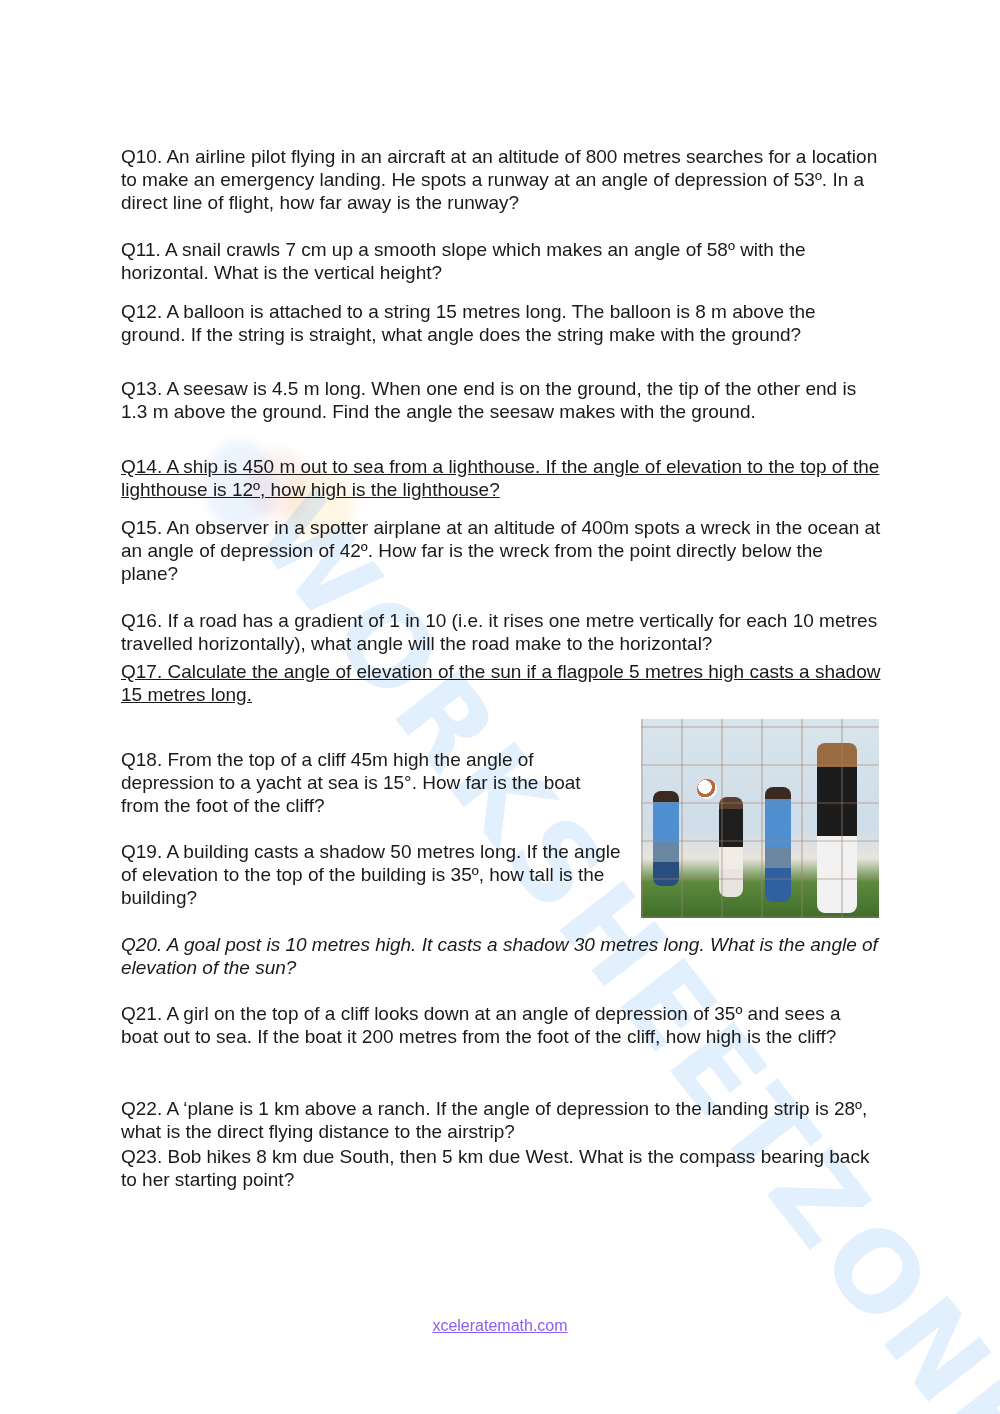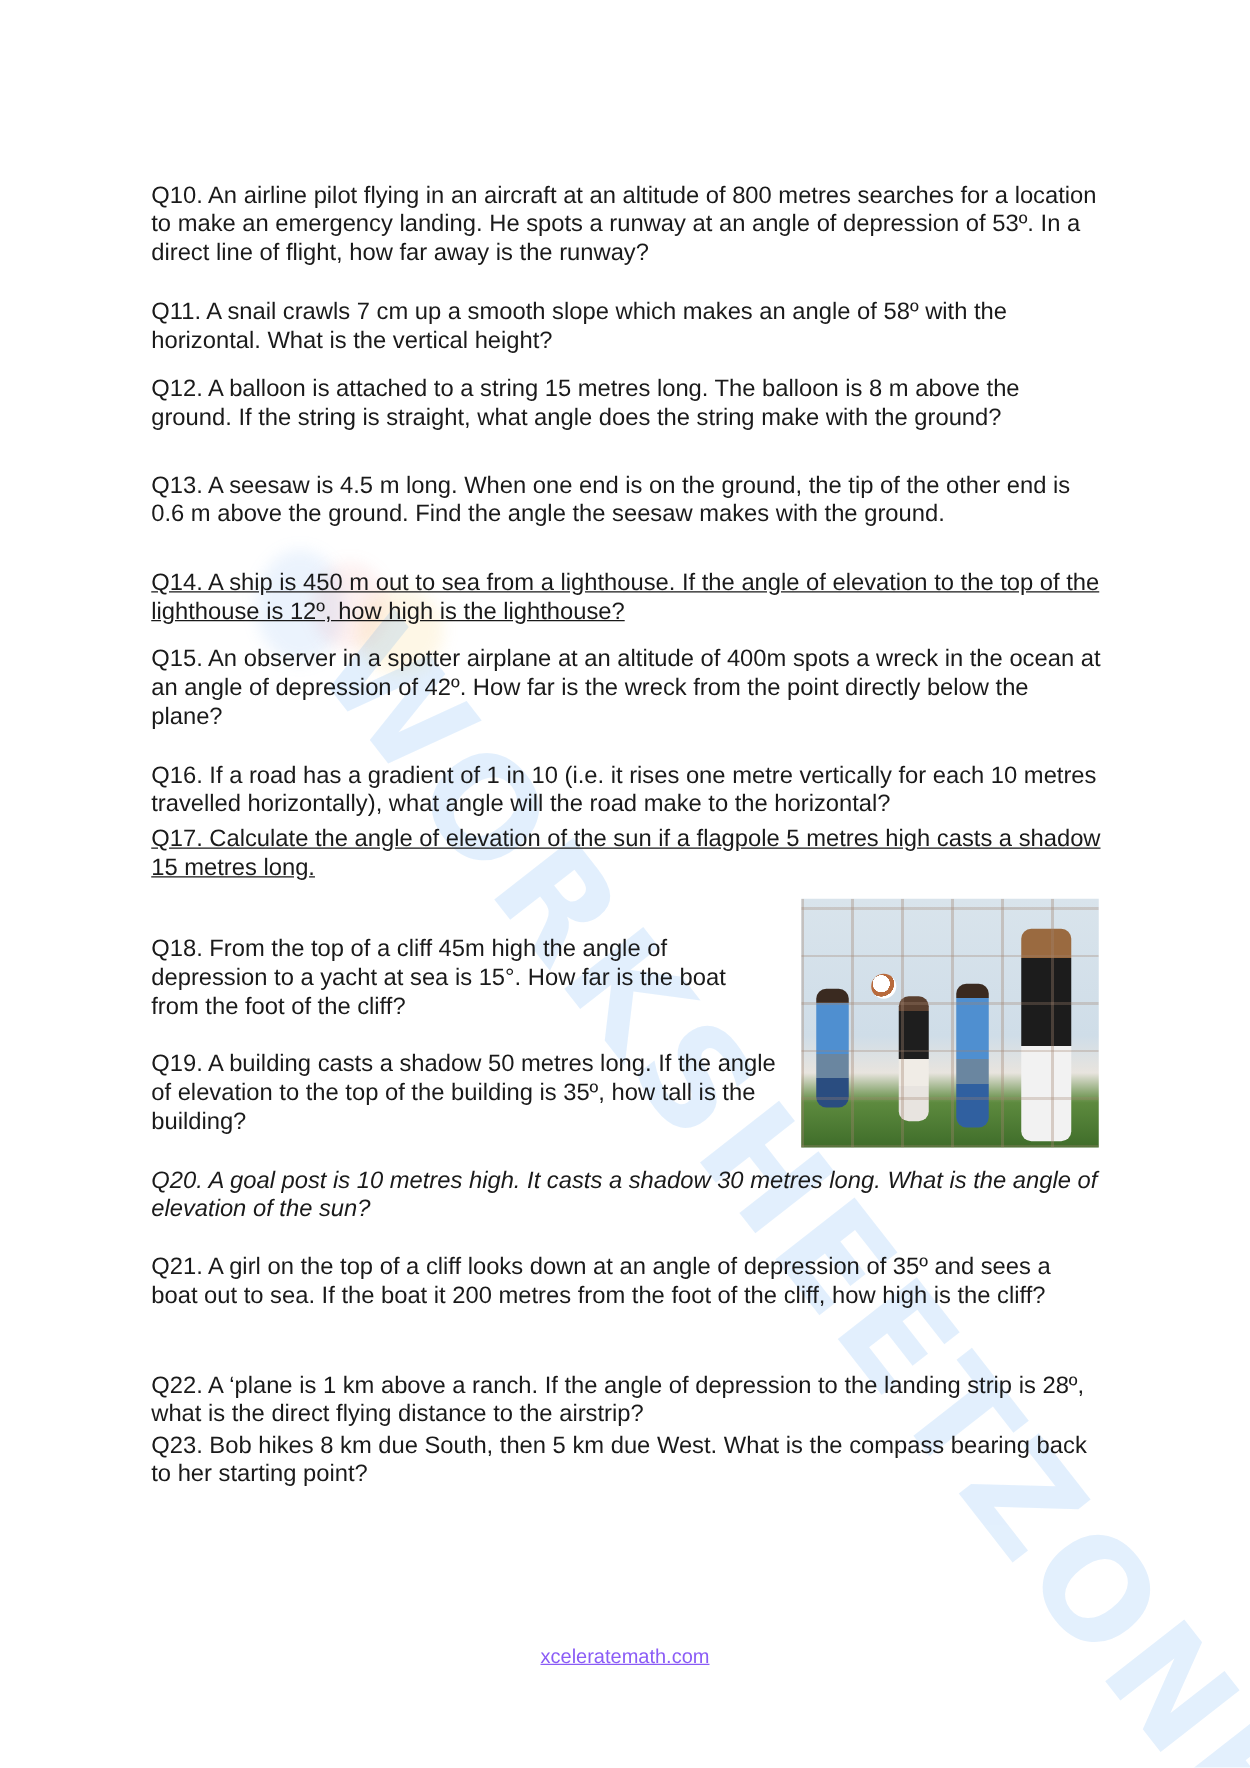--- a/index.html
+++ b/index.html
@@ -31,21 +31,21 @@
 <body>
 
 <div class="wm-blob" style="left:205px;top:440px;width:70px;height:90px;background:rgba(90,160,240,0.12);"></div>
 <div class="wm-blob" style="left:250px;top:450px;width:60px;height:70px;background:rgba(240,110,110,0.10);"></div>
 <div class="wm-blob" style="left:285px;top:470px;width:70px;height:70px;background:rgba(250,200,80,0.14);"></div>
 <div class="watermark" style="left:330px;top:470px;">WORKSHEETZONE</div>
 
 <p class="q q-wide" style="top:145px;">Q10. An airline pilot flying in an aircraft at an altitude of 800 metres searches for a location to make an emergency landing. He spots a runway at an angle of depression of 53º. In a direct line of flight, how far away is the runway?</p>
 <p class="q q-wide" style="top:238px;">Q11. A snail crawls 7 cm up a smooth slope which makes an angle of 58º with the horizontal. What is the vertical height?</p>
 <p class="q q-wide" style="top:300px;">Q12. A balloon is attached to a string 15 metres long. The balloon is 8 m above the ground. If the string is straight, what angle does the string make with the ground?</p>
-<p class="q q-wide" style="top:377px;">Q13. A seesaw is 4.5 m long. When one end is on the ground, the tip of the other end is 0.6 m above the ground. Find the angle the seesaw makes with the ground.</p>
+<p class="q q-wide" style="top:377px;">Q13. A seesaw is 4.5 m long. When one end is on the ground, the tip of the other end is 1.3 m above the ground. Find the angle the seesaw makes with the ground.</p>
 <p class="q q-wide" style="top:455px;text-decoration:underline;">Q14. A ship is 450 m out to sea from a lighthouse. If the angle of elevation to the top of the lighthouse is 12º, how high is the lighthouse?</p>
 <p class="q q-wide" style="top:516px;">Q15. An observer in a spotter airplane at an altitude of 400m spots a wreck in the ocean at an angle of depression of 42º.  How far is the wreck from the point directly below the plane?</p>
 <p class="q q-wide" style="top:609px;">Q16. If a road has a gradient of 1 in 10 (i.e. it rises one metre vertically for each 10 metres travelled horizontally), what angle will the road make to the horizontal?</p>
 <p class="q q-wide" style="top:660px;text-decoration:underline;">Q17. Calculate the angle of elevation of the sun if a flagpole 5 metres high casts a shadow 15 metres long.</p>
 <p class="q q-narrow" style="top:748px;">Q18. From the top of a cliff 45m high the angle of depression to a yacht at sea is 15°. How far is the boat from the foot of the cliff?</p>
 <p class="q q-narrow" style="top:840px;">Q19. A building casts a shadow 50 metres long.  If the angle of elevation to the top of the building is 35º, how tall is the building?</p>
 <p class="q q-wide" style="top:933px;font-style:italic;">Q20. A goal post is 10 metres high. It casts a shadow 30 metres long. What is the angle of elevation of the sun?</p>
 <p class="q q-wide" style="top:1002px;">Q21. A girl on the top of a cliff looks down at an angle of depression of 35º and sees a boat out to sea. If the boat it 200 metres from the foot of the cliff, how high is the cliff?</p>
 <p class="q q-wide" style="top:1097px;">Q22. A ‘plane is 1 km above a ranch. If the angle of depression to the landing strip is 28º, what is the direct flying distance to the airstrip?</p>
 <p class="q q-wide" style="top:1145px;">Q23. Bob hikes 8 km due South, then 5 km due West. What is the compass bearing back to her starting point?</p>

